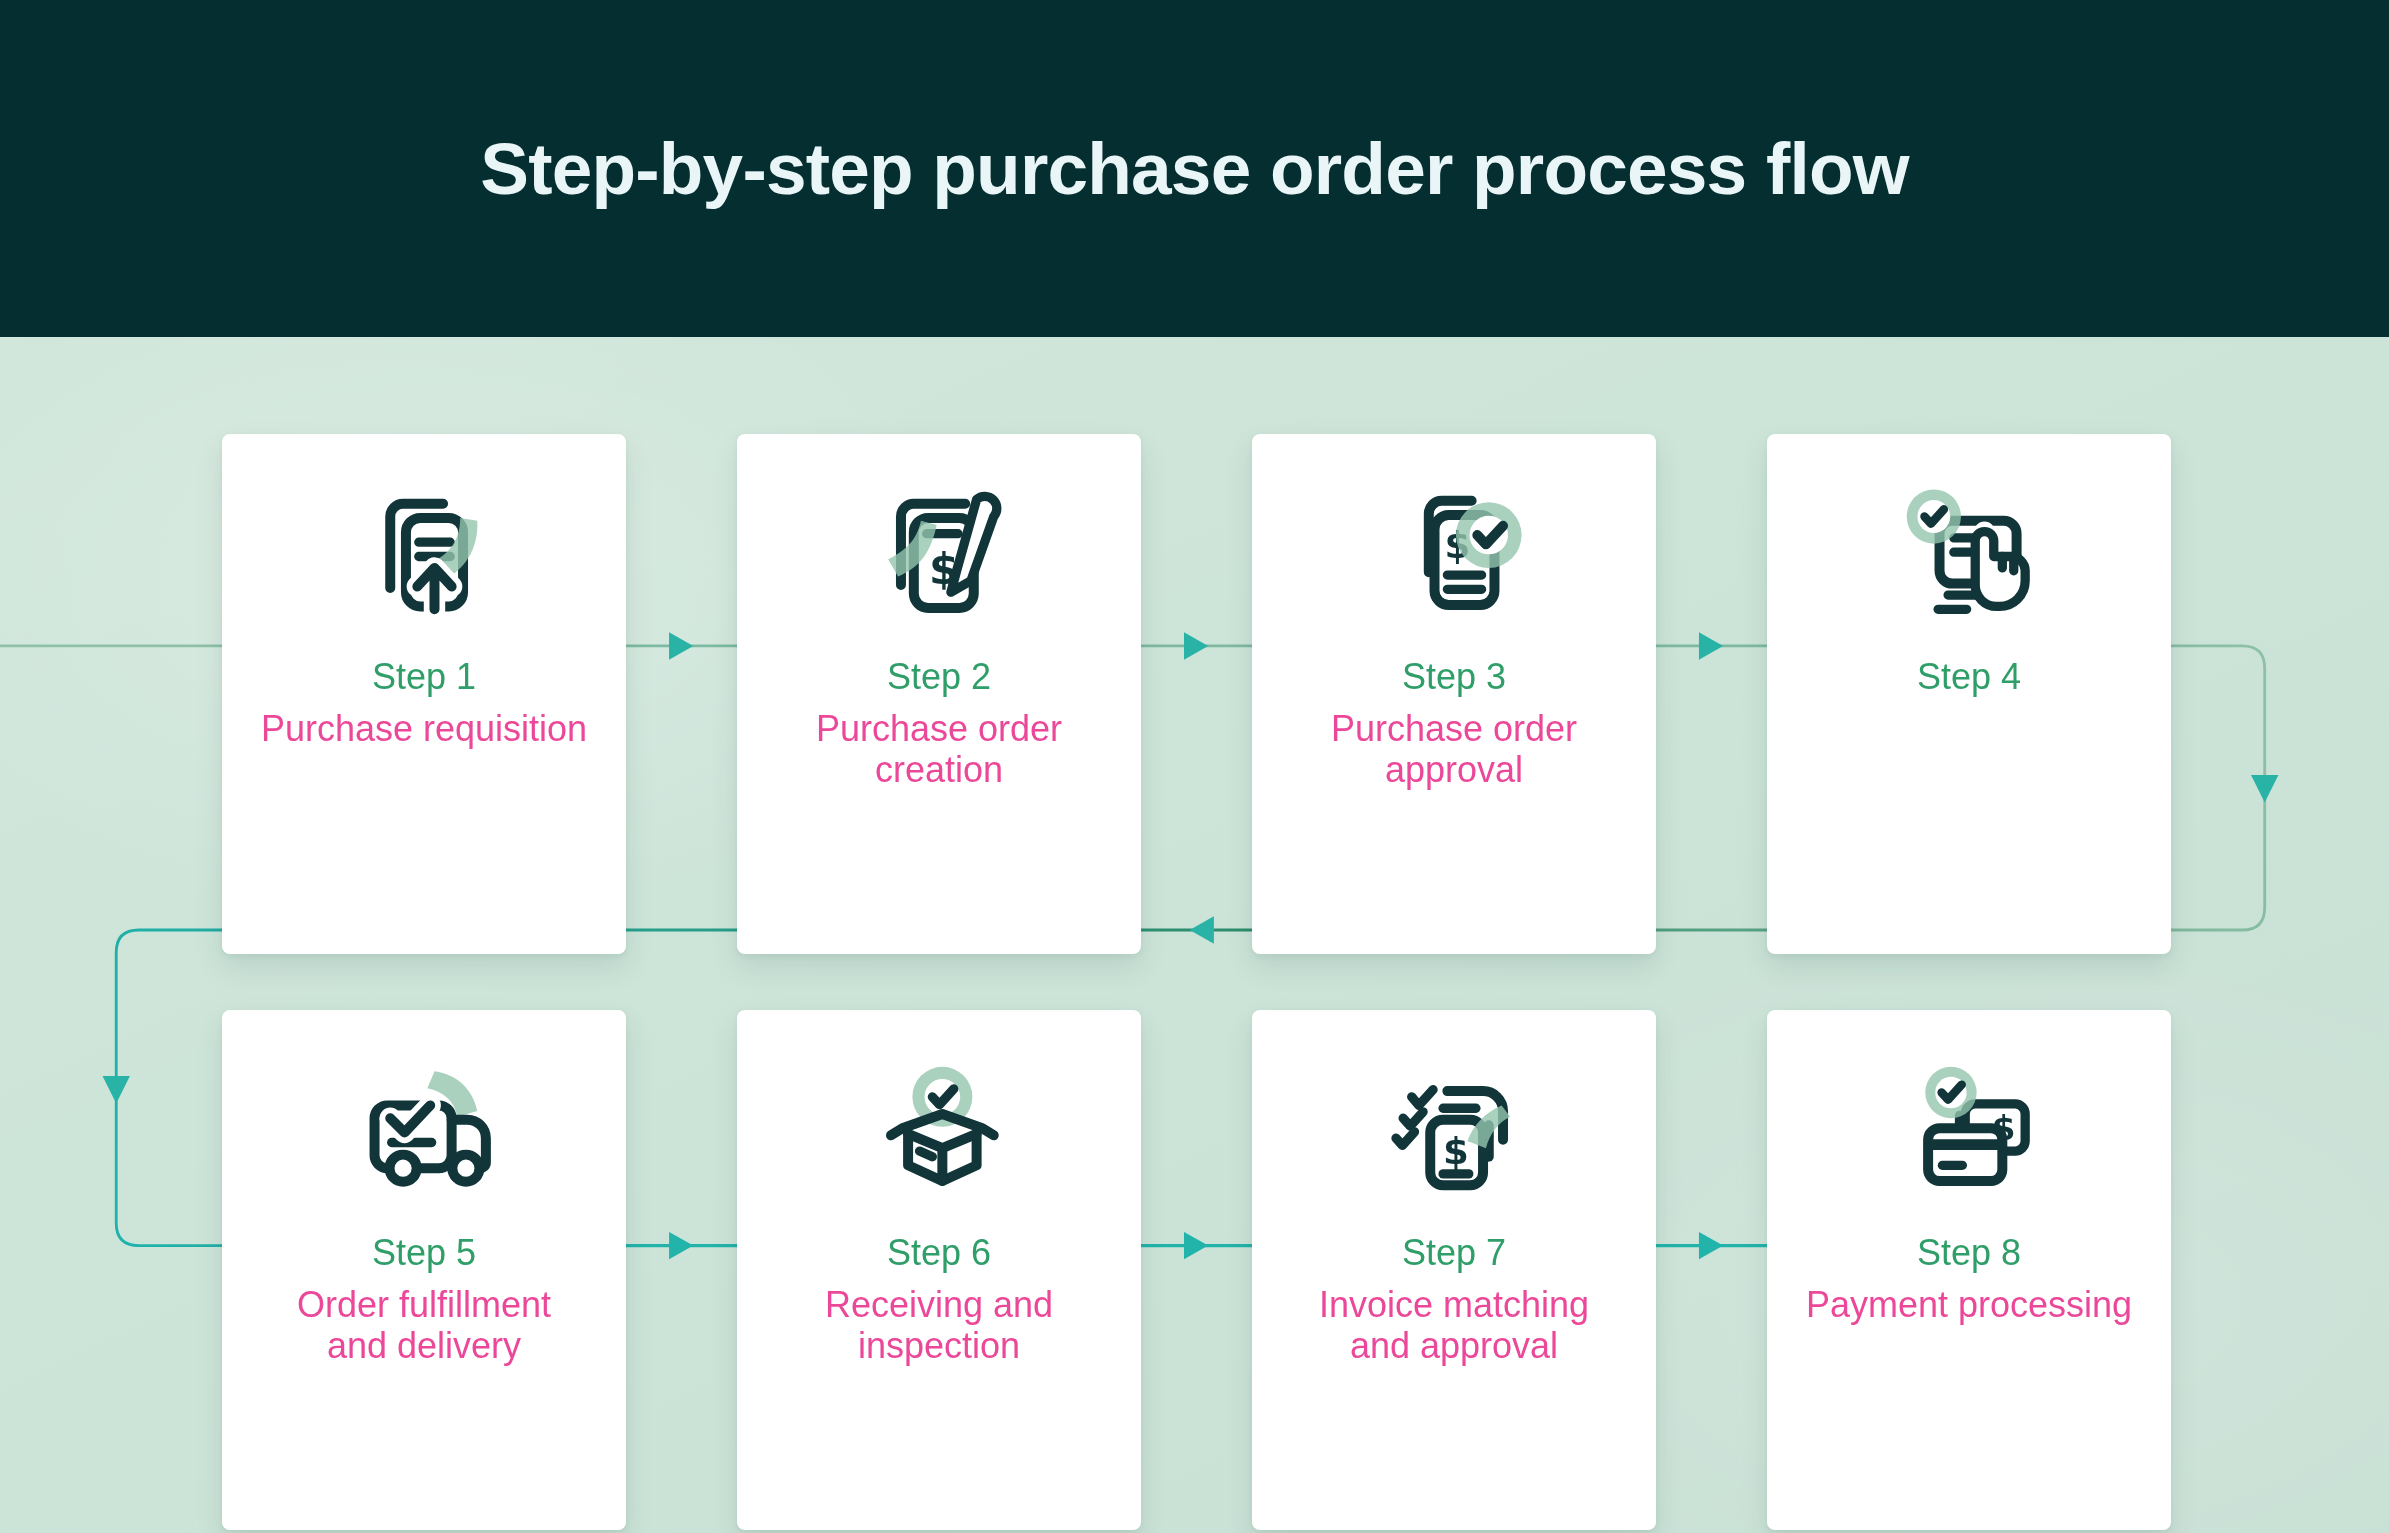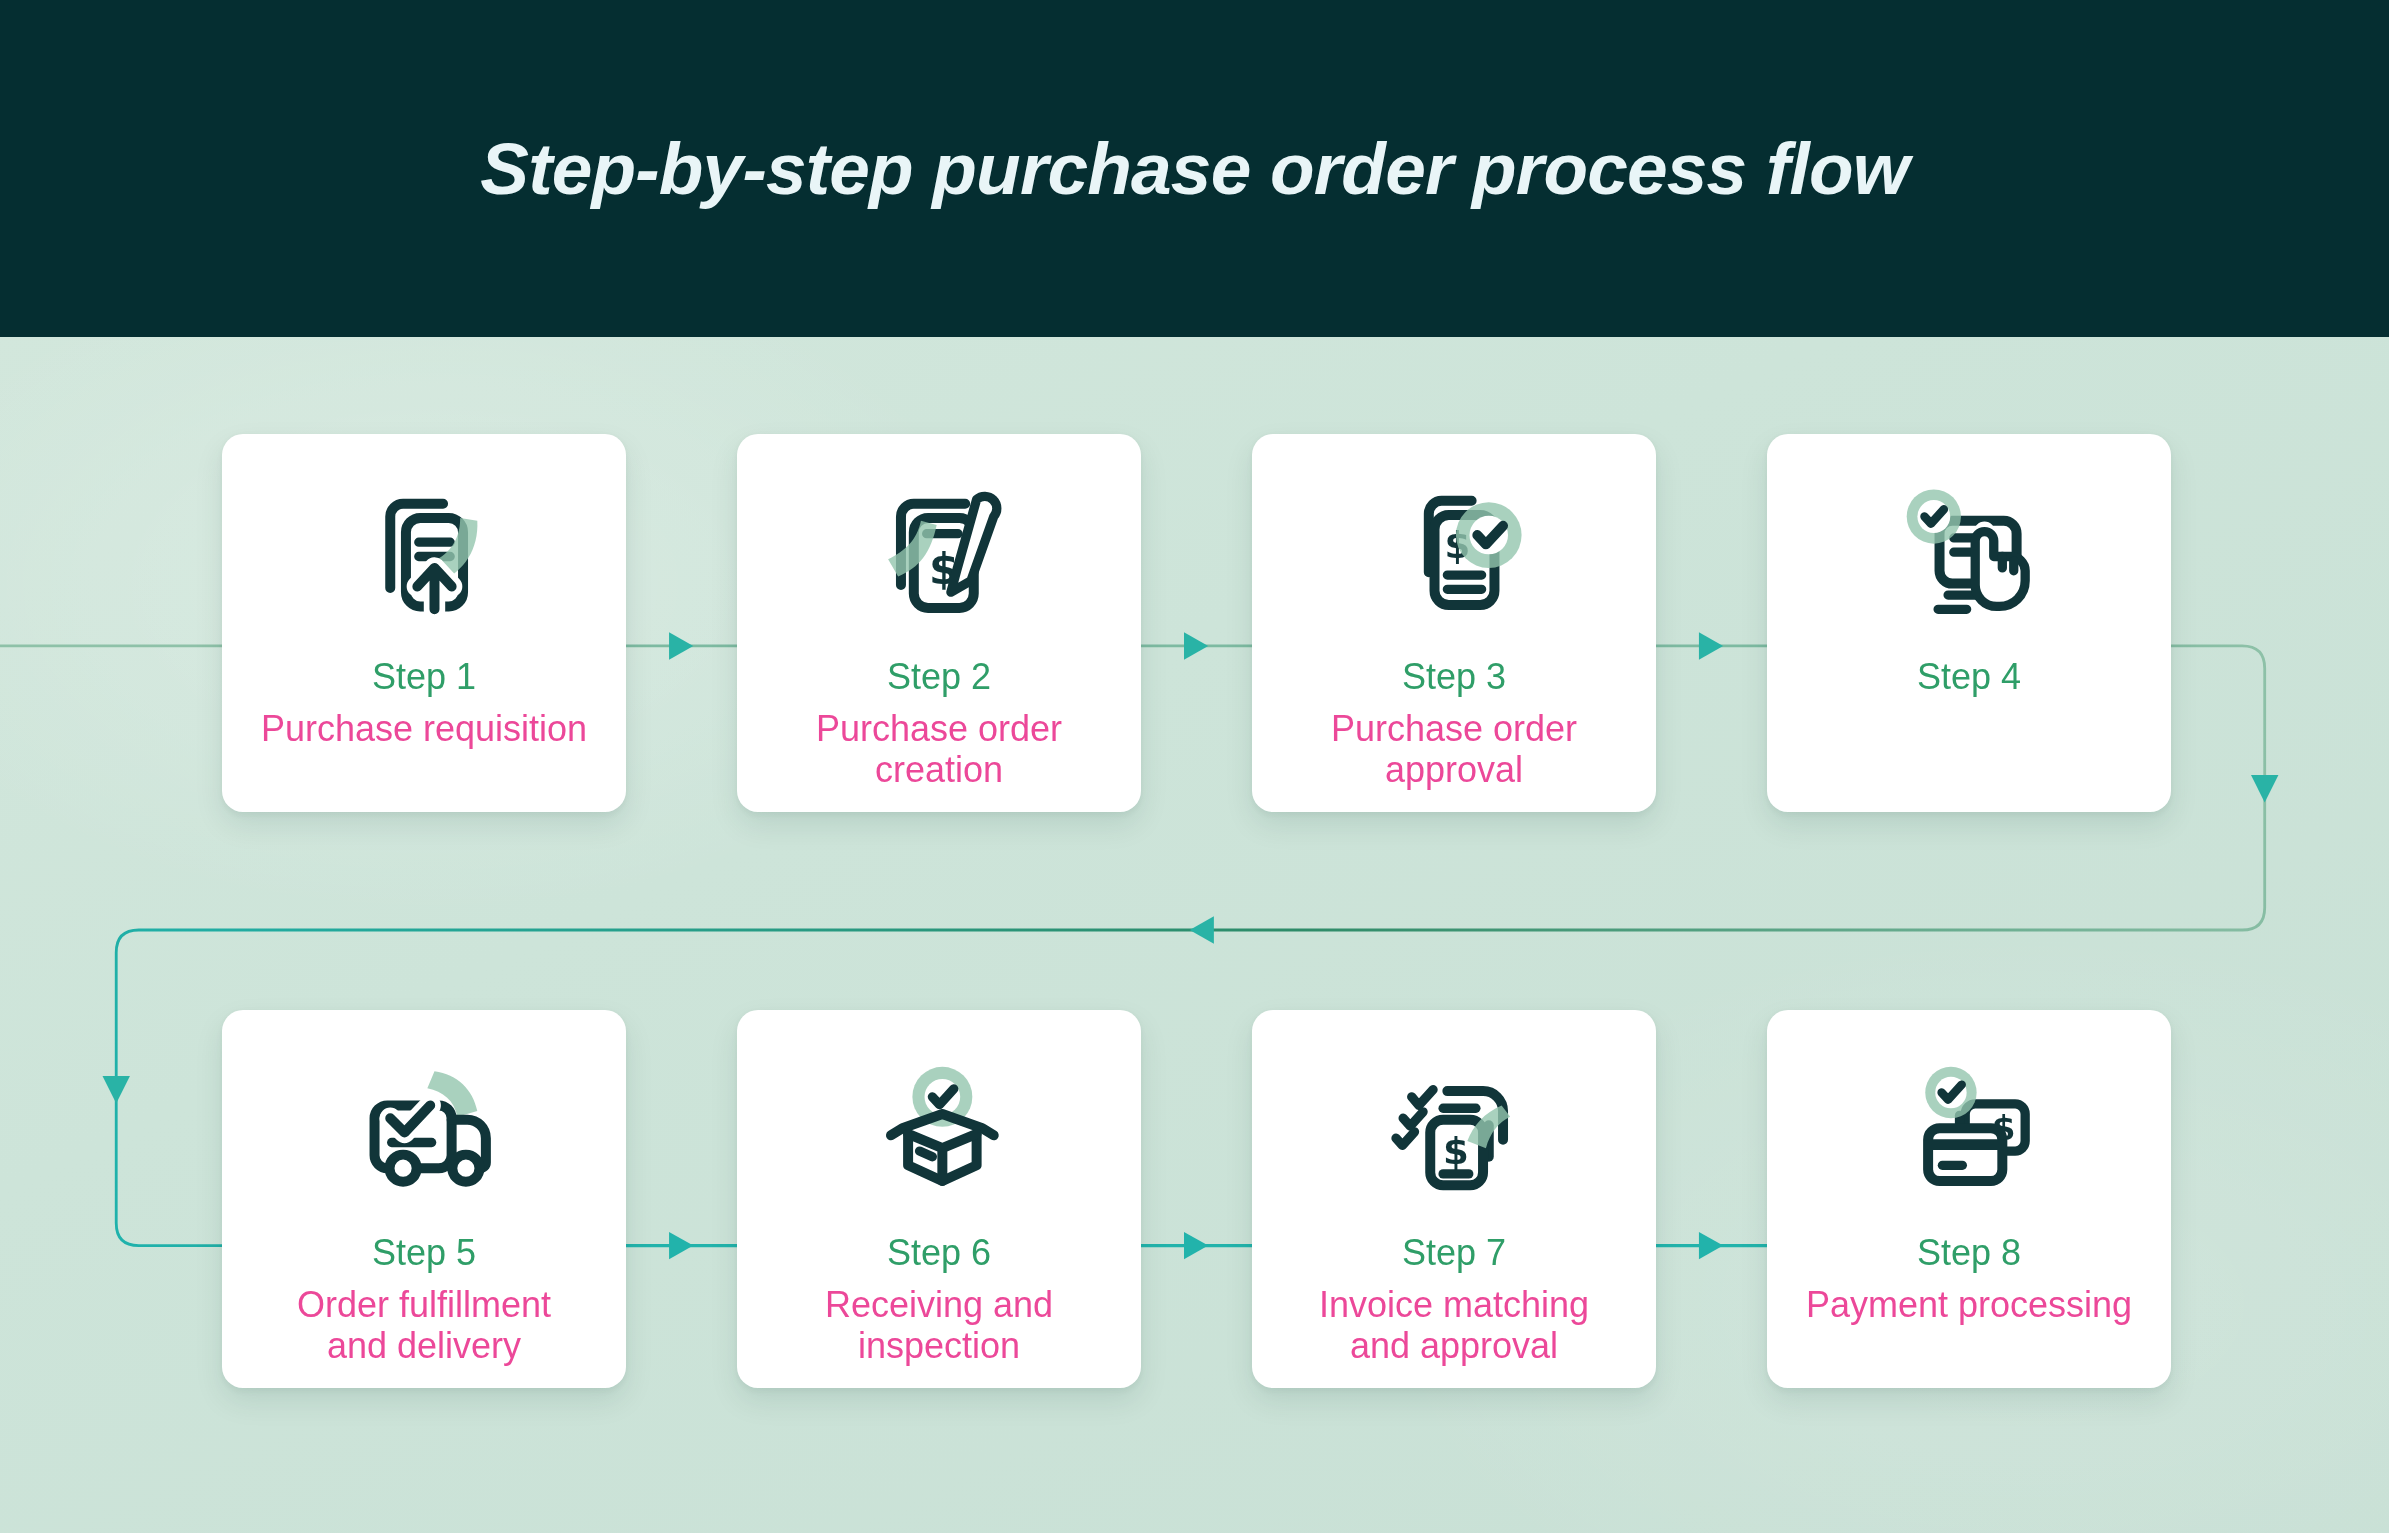--- a/index.html
+++ b/index.html
@@ -6,28 +6,28 @@
   .canvas{
     position:relative;width:2389px;height:1534px;overflow:hidden;
     font-family:"Liberation Sans",sans-serif;
     background:
       radial-gradient(969px 565px at 18% 38%, rgba(255,255,255,.20), rgba(255,255,255,0) 60%),
       radial-gradient(1130px 646px at 85% 85%, rgba(255,255,255,.12), rgba(255,255,255,0) 60%),
       linear-gradient(155deg,#d4e8dd 0%,#cde4d9 45%,#c8e0d5 100%);
   }
   .header{
     position:absolute;top:0;left:0;width:2389px;height:337px;background:#052e31;
-    display:flex;align-items:center;justify-content:center;font-style:italic;
+    display:flex;align-items:center;justify-content:center;
   }
   .header h1{
     margin:0;color:#e9f5f7;font-size:73px;font-weight:600;letter-spacing:-0.8px;white-space:nowrap;
   }
   .connectors{position:absolute;left:0;top:0;width:2389px;height:1534px;z-index:0;}
   .card{
-    position:absolute;width:404px;height:378px;background:#ffffff;border-radius:21px;z-index:1;
+    position:absolute;width:404px;height:520px;background:#ffffff;border-radius:8px;z-index:1;
     box-shadow:0 13px 29px rgba(7,54,49,.10),0 2.4px 6.5px rgba(7,54,49,.05);
     display:flex;flex-direction:column;align-items:center;text-align:center;
   }
   .r1{top:434px}.r2{top:1010px}
   .c1{left:222px}.c2{left:737px}.c3{left:1252px}.c4{left:1767px}
   .icon{margin-top:44px;width:157px;height:157px;flex:0 0 auto;}
   .step-label{margin-top:24px;font-size:36px;font-weight:500;color:#2f9e68;line-height:1;}
   .step-title{
     margin-top:13px;font-size:36px;font-weight:500;color:#ec4899;line-height:1.14;
     max-width:379px;white-space:pre-line;

